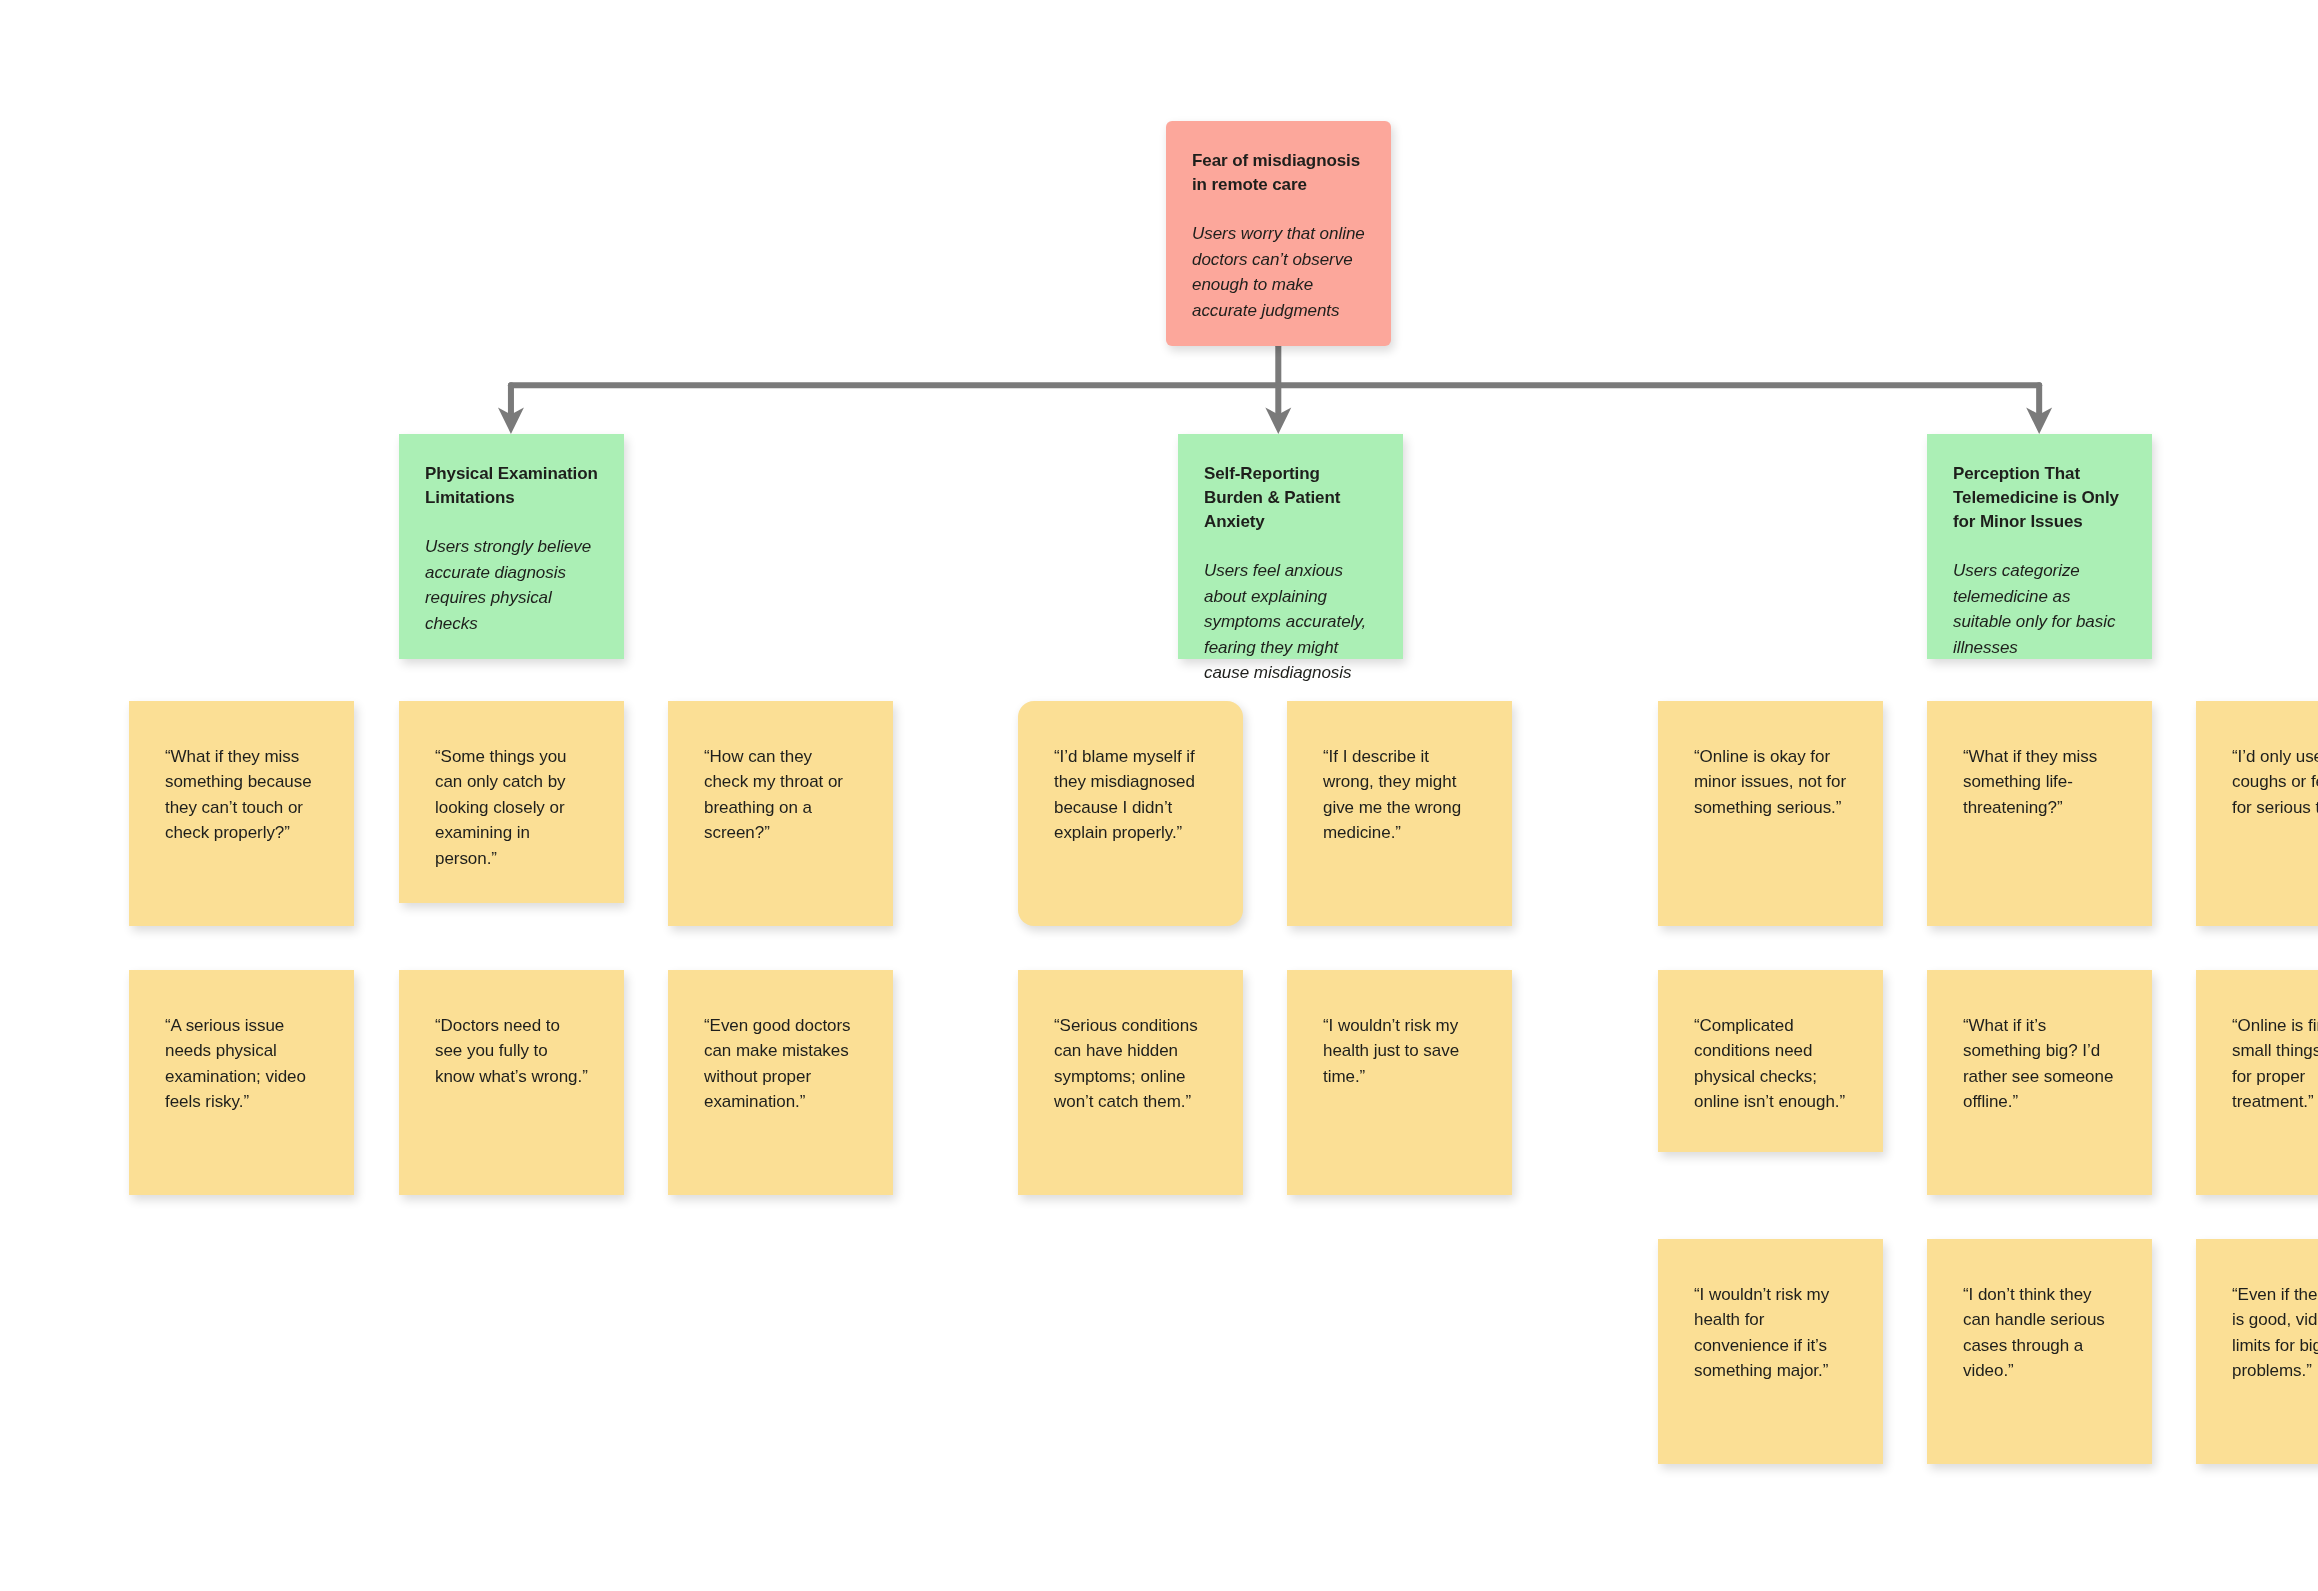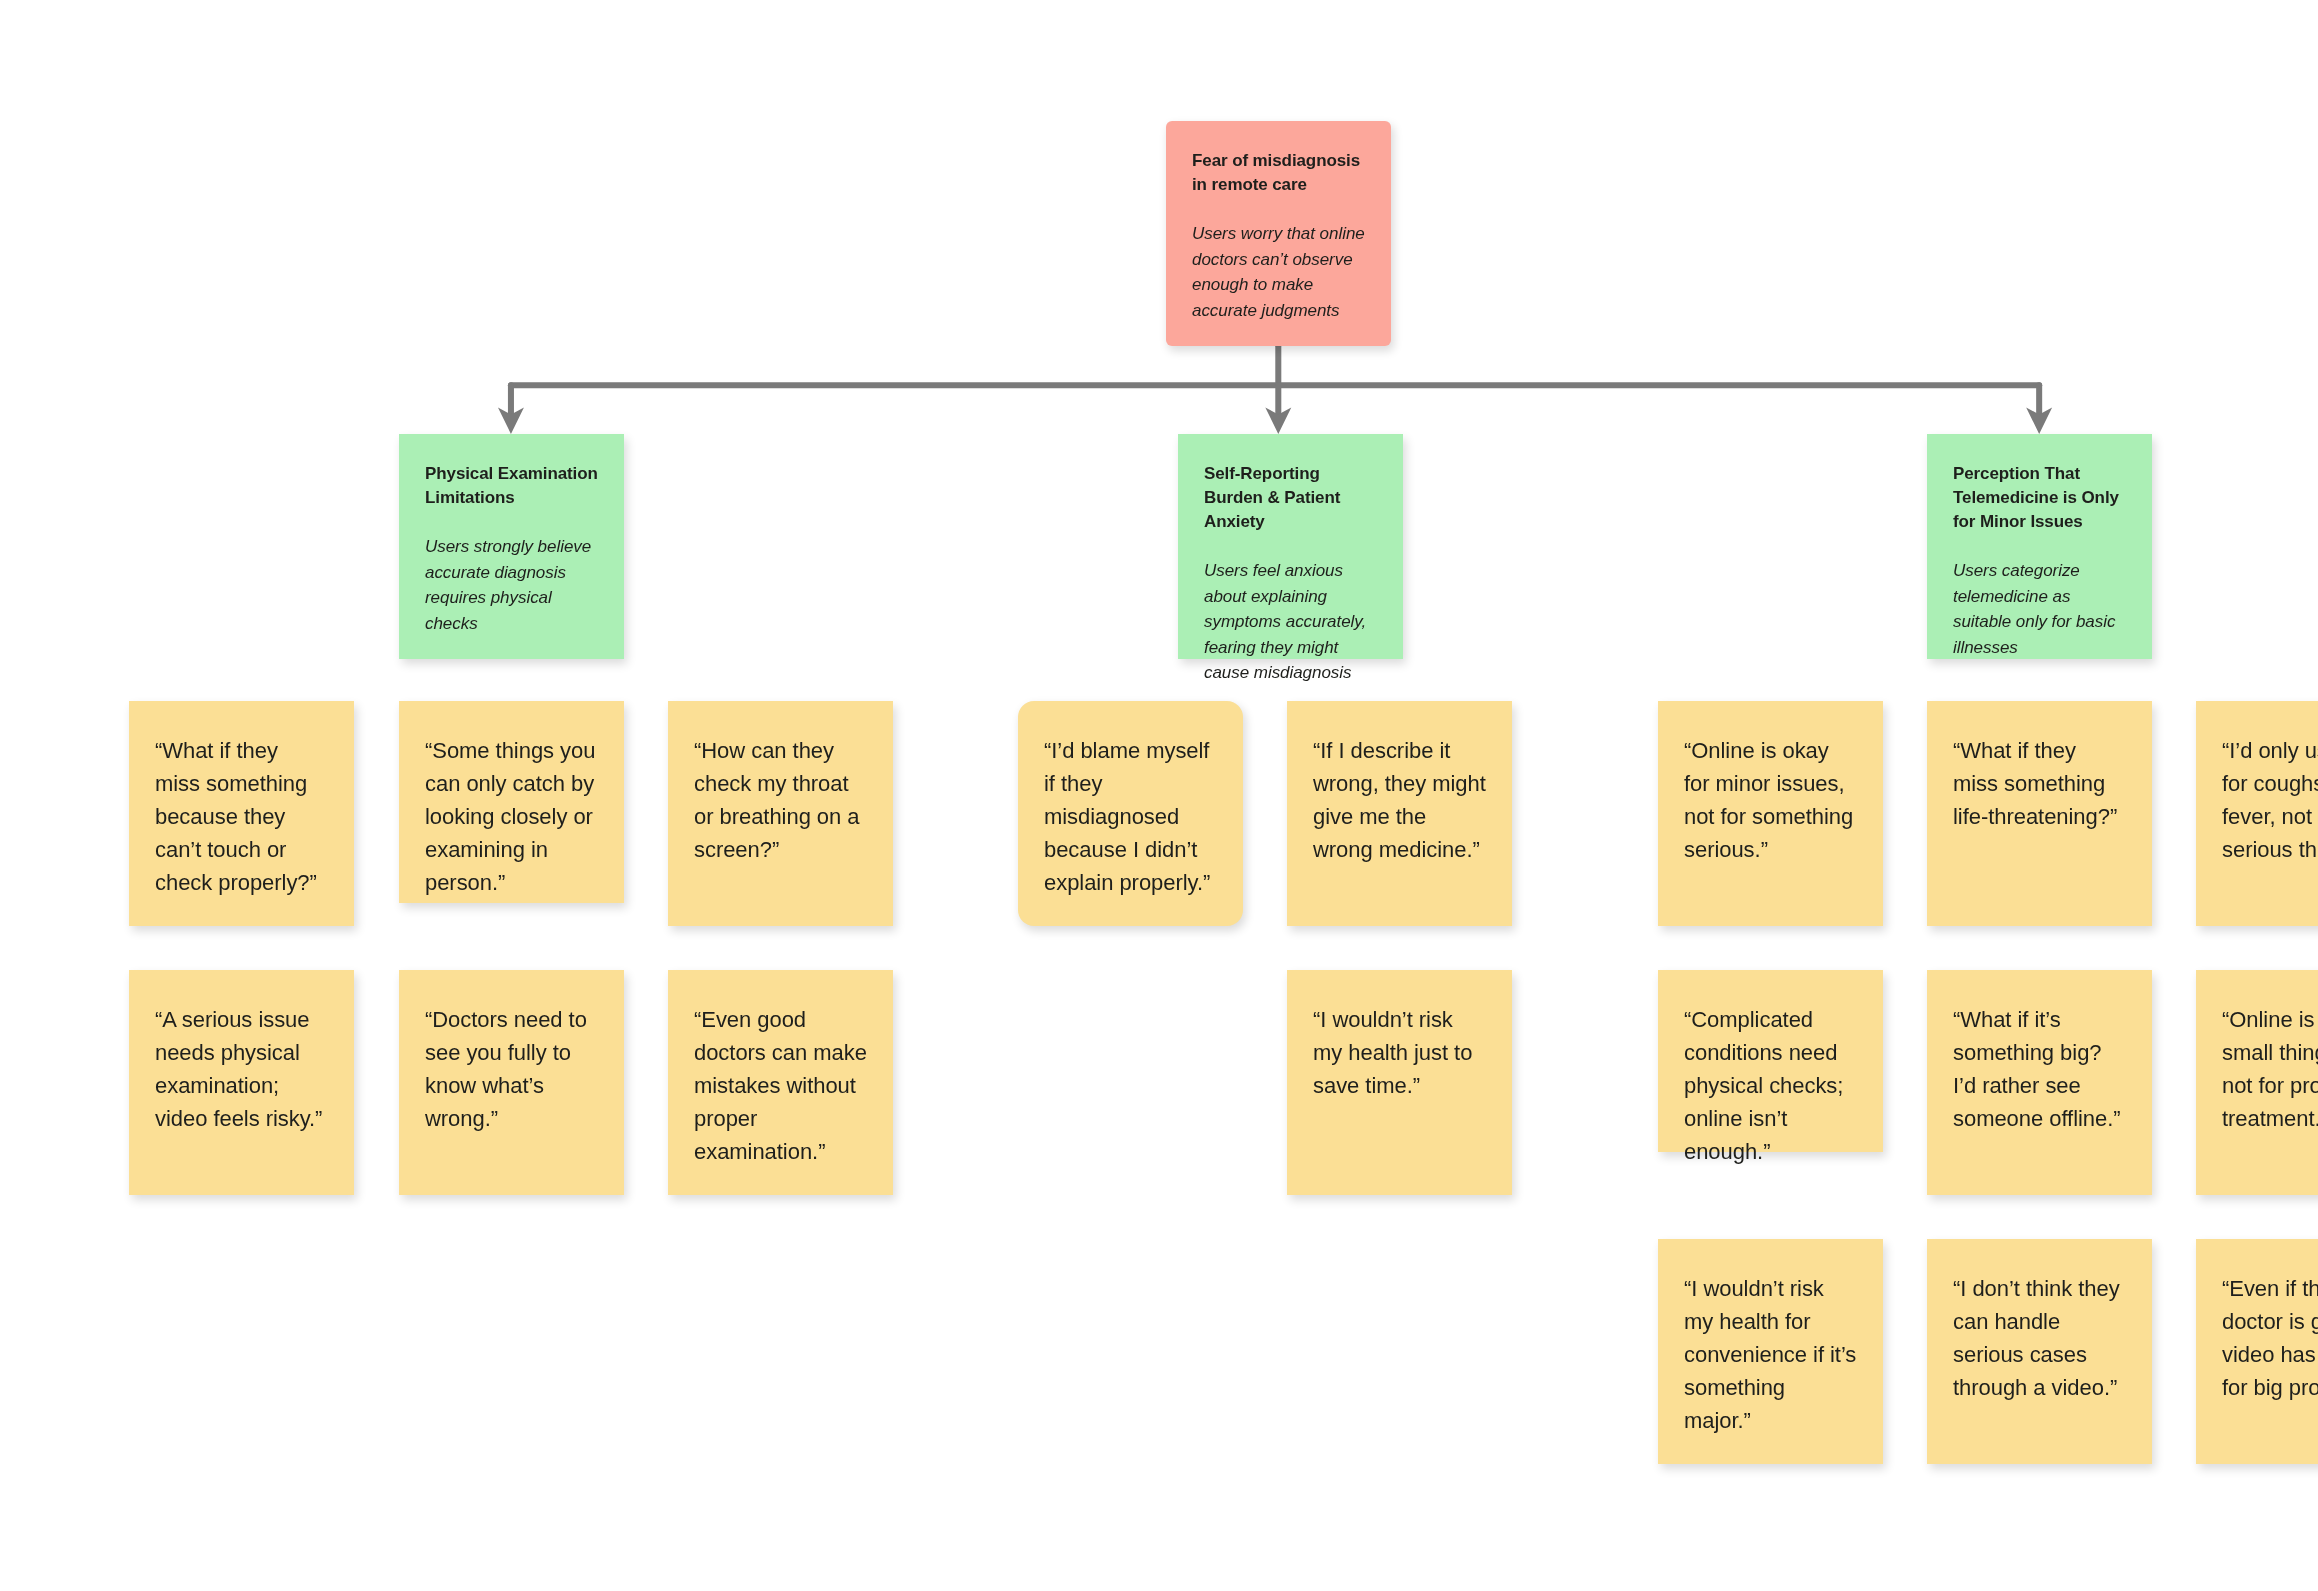--- a/index.html
+++ b/index.html
@@ -33,24 +33,24 @@
   }
   .card-desc{
     font-style:italic;
     font-size:17px;
     line-height:1.5;
     color:#1e1f1c;
     margin:24px 0 0 0;
     letter-spacing:-0.05px;
   }
   .quote-text{
-    font-size:22px;
+    font-size:17px;
     line-height:1.5;
     color:#1e1f1c;
-    margin:0;
+    margin:10px;
     letter-spacing:-0.05px;
     padding-top:4.6px;
   }
 
   #connectors{position:absolute;left:0;top:0;width:2526px;height:1592px;pointer-events:none;}
 </style>
 </head>
 <body>
 
 <div id="board">
@@ -108,20 +108,23 @@
   <div class="card quote" style="left:668px;top:970px;width:225px;height:225px;">
     <div class="quote-text">“Even good doctors can make mistakes without proper examination.”</div>
   </div>
 
   <div class="card quote" style="left:1018px;top:701px;width:225px;height:225px;border-radius:16px;">
     <div class="quote-text">“I’d blame myself if they misdiagnosed because I didn’t explain properly.”</div>
   </div>
   <div class="card quote" style="left:1287px;top:701px;width:225px;height:225px;">
     <div class="quote-text">“If I describe it wrong, they might give me the wrong medicine.”</div>
   </div>
+  <div class="card quote" style="left:1018px;top:970px;width:225px;height:225px;">
+    <div class="quote-text">“Serious conditions can have hidden symptoms; online won’t catch them.”</div>
+  </div>
   <div class="card quote" style="left:1287px;top:970px;width:225px;height:225px;">
     <div class="quote-text">“I wouldn’t risk my health just to save time.”</div>
   </div>
 
   <div class="card quote" style="left:1658px;top:701px;width:225px;height:225px;">
     <div class="quote-text">“Online is okay for minor issues, not for something serious.”</div>
   </div>
   <div class="card quote" style="left:1927px;top:701px;width:225px;height:225px;">
     <div class="quote-text">“What if they miss something life-threatening?”</div>
   </div>

